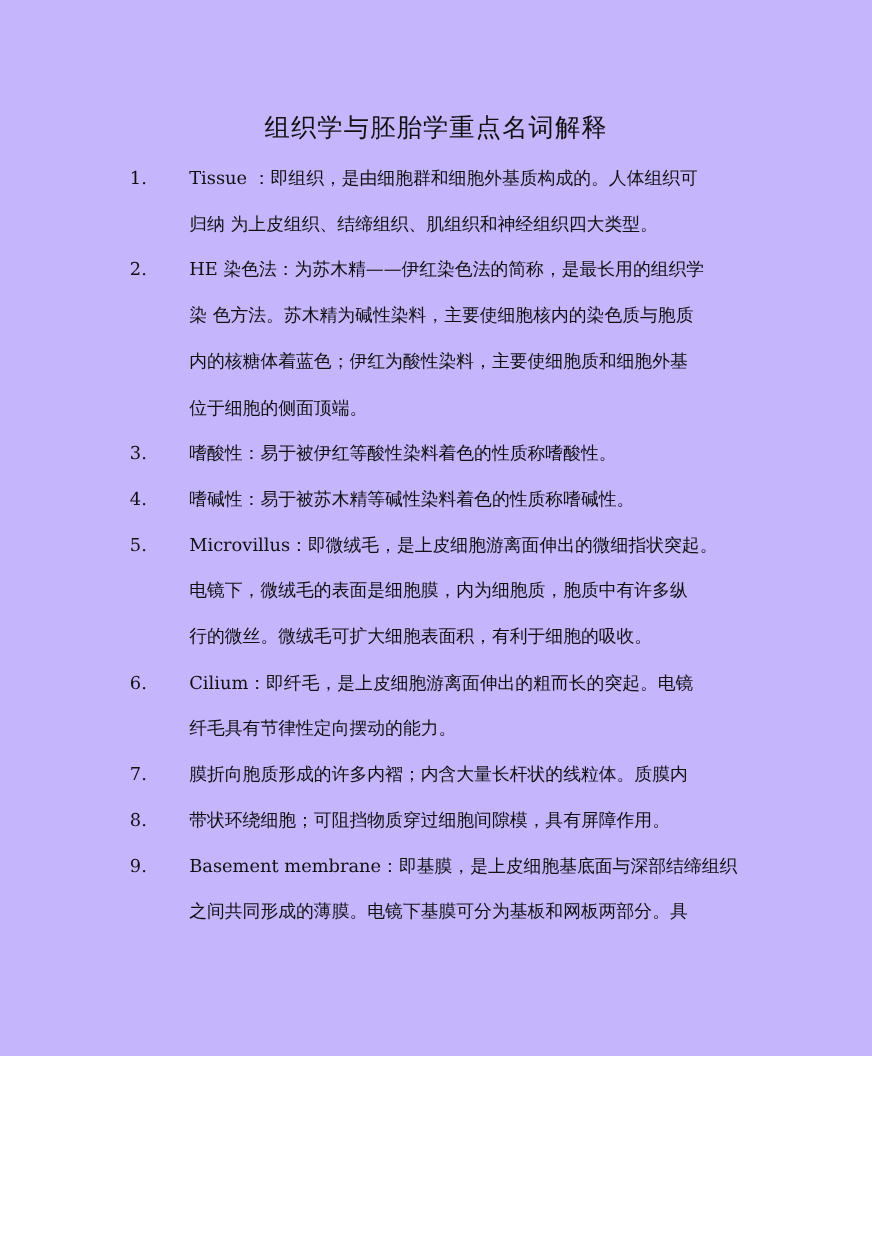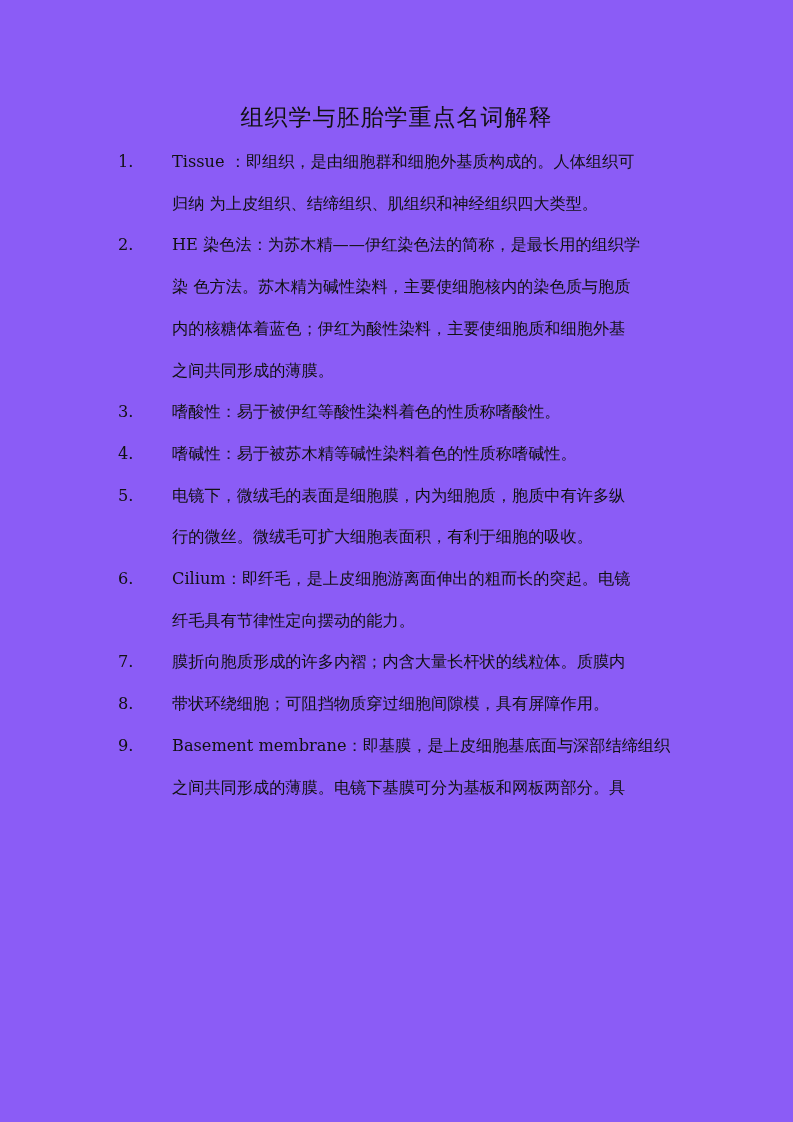--- a/index.html
+++ b/index.html
@@ -1,21 +1,21 @@
 <!DOCTYPE html>
 <html><head>
 <meta charset="utf-8">
 <style>
   html, body { margin: 0; padding: 0; background: #ffffff; }
   body {
     width: 793px; height: 1122px; position: relative; overflow: hidden;
     font-family: "DejaVu Serif", "Liberation Serif", serif;
     color: #111111;
   }
-  .page { position: absolute; left: 0; top: 0; width: 793px; height: 1122px; background: #8b5cf6; }
+  .page { position: absolute; left: 0; top: 0; width: 793px; height: 960px; background: #c4b5fd; }
   .title {
     position: absolute; left: 0; width: 793px; top: 100px;
     text-align: center; font-size: 23px; letter-spacing: 1px; line-height: 34px;
   }
   .list { position: absolute; left: 118px; top: 141px; width: 560px; margin: 0; padding: 0; list-style: none; }
   .item { position: relative; padding-left: 30px; font-size: 16.2px; line-height: 41.7px; }
   .num { position: absolute; left: 0; top: 0; }
   .line { display: block; white-space: nowrap; margin-left: 24px; }
 </style>
 </head>
@@ -27,32 +27,33 @@
       <li class="item">
         <span class="num">1.</span>
         <span class="line">Tissue ：即组织，是由细胞群和细胞外基质构成的。人体组织可</span>
         <span class="line">归纳 为上皮组织、结缔组织、肌组织和神经组织四大类型。</span>
       </li>
       <li class="item">
         <span class="num">2.</span>
         <span class="line">HE 染色法：为苏木精——伊红染色法的简称，是最长用的组织学</span>
         <span class="line">染 色方法。苏木精为碱性染料，主要使细胞核内的染色质与胞质</span>
         <span class="line">内的核糖体着蓝色；伊红为酸性染料，主要使细胞质和细胞外基</span>
-        <span class="line">之间共同形成的薄膜。</span>
+        <span class="line">位于细胞的侧面顶端。</span>
       </li>
       <li class="item">
         <span class="num">3.</span>
         <span class="line">嗜酸性：易于被伊红等酸性染料着色的性质称嗜酸性。</span>
       </li>
       <li class="item">
         <span class="num">4.</span>
         <span class="line">嗜碱性：易于被苏木精等碱性染料着色的性质称嗜碱性。</span>
       </li>
       <li class="item">
         <span class="num">5.</span>
+        <span class="line">Microvillus：即微绒毛，是上皮细胞游离面伸出的微细指状突起。</span>
         <span class="line">电镜下，微绒毛的表面是细胞膜，内为细胞质，胞质中有许多纵</span>
         <span class="line">行的微丝。微绒毛可扩大细胞表面积，有利于细胞的吸收。</span>
       </li>
       <li class="item">
         <span class="num">6.</span>
         <span class="line">Cilium：即纤毛，是上皮细胞游离面伸出的粗而长的突起。电镜</span>
         <span class="line">纤毛具有节律性定向摆动的能力。</span>
       </li>
       <li class="item">
         <span class="num">7.</span>

